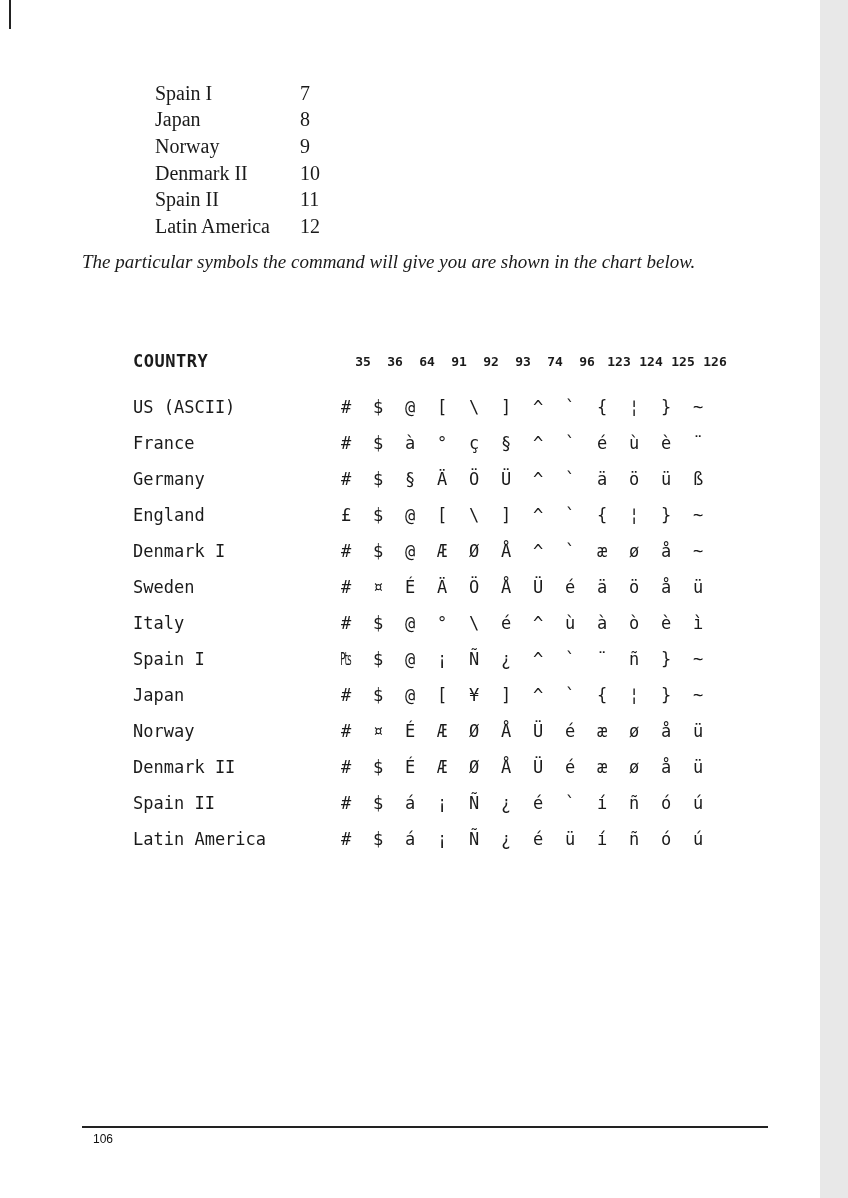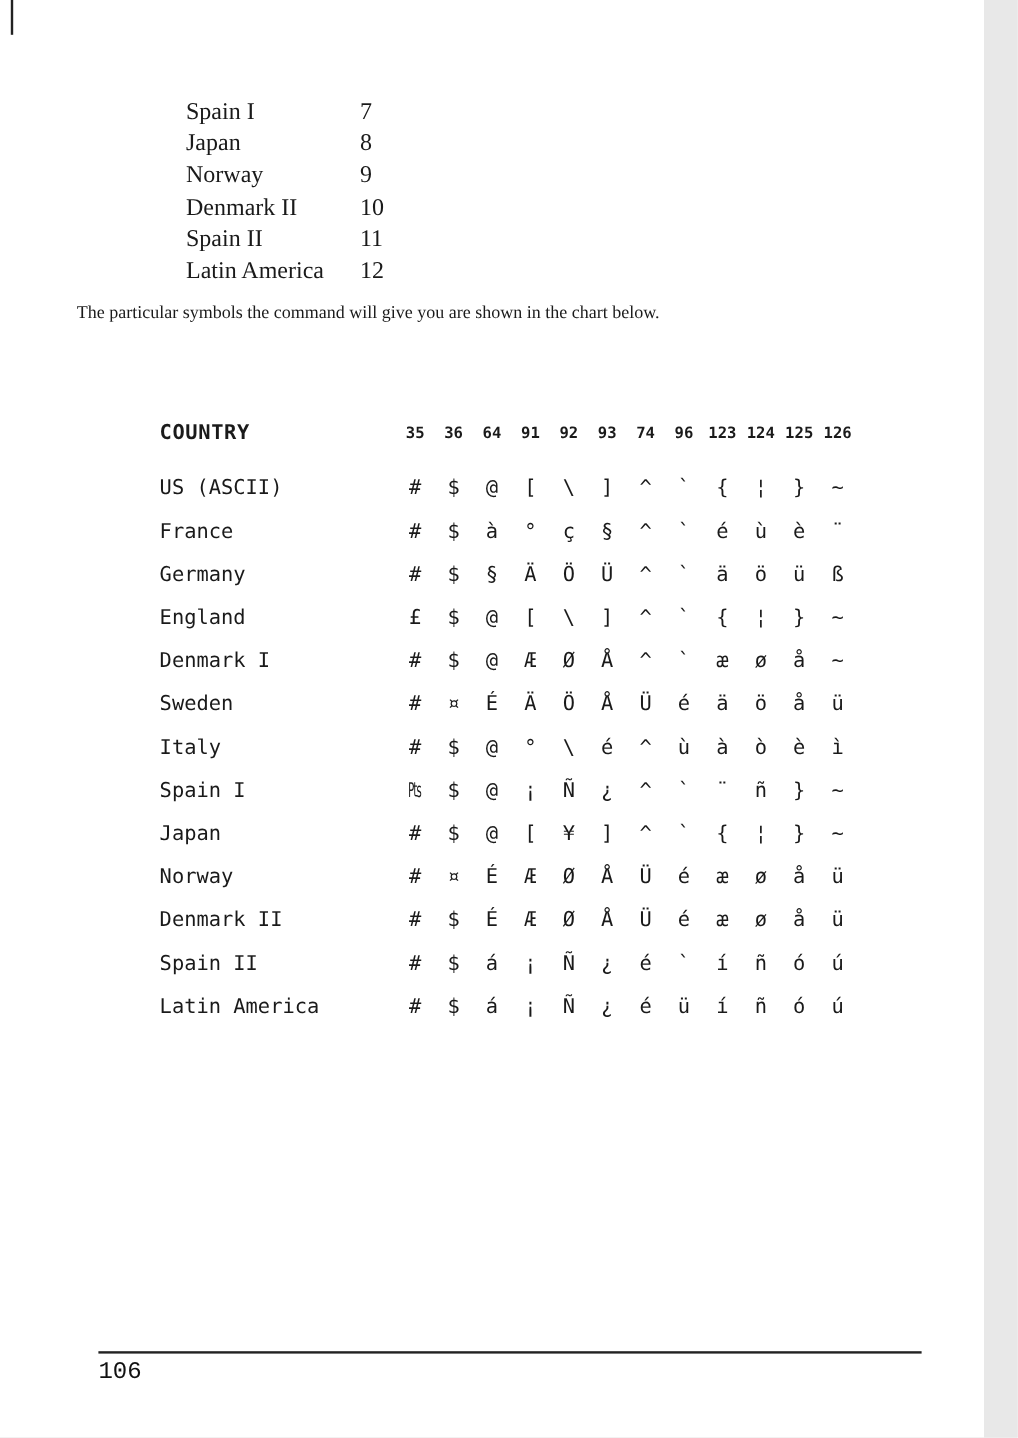--- a/index.html
+++ b/index.html
@@ -34,39 +34,41 @@
     display: flex;
     height: 26.6px;
     align-items: center;
     font-size: 20px;
   }
   .code-label { width: 145px; }
   .code-value { }
   
   .paragraph {
     position: absolute;
-    left: 64px;
+    left: 82px;
     top: 248px;
     width: 680px;
     margin: 0;
-    font-size: 15px;
+    font-size: 19px;
     line-height: 27px;
+    font-style: italic;
   }
   
   .chart {
     position: absolute;
     left: 133px;
     top: 344px;
     font-family: "DejaVu Sans Mono", "DejaVu Sans", monospace;
   }
   .chart-header {
     display: flex;
     height: 34px;
     align-items: center;
     margin-bottom: 3px;
+    gap: 17px;
   }
   .header-country {
     font-size: 15px;
     font-weight: 700;
     letter-spacing: 0.5px;
   }
   .country-col {
     width: 197px;
     font-size: 17px;
     white-space: nowrap;
@@ -93,24 +95,24 @@
   .footer-rule {
     position: absolute;
     left: 82px;
     top: 1126px;
     width: 686px;
     height: 2px;
     background: #222;
   }
   .page-num {
     position: absolute;
-    left: 82px;
+    left: 93px;
     top: 1132px;
-    font-family: Liberation Mono, monospace;
-    font-size: 20px;
+    font-family: Liberation Sans, sans-serif;
+    font-size: 12px;
     color: #111;
   }
 </style>
 </head>
 <body>
 
 <div class="page">
 
   <div class="scan-mark"></div>
 

